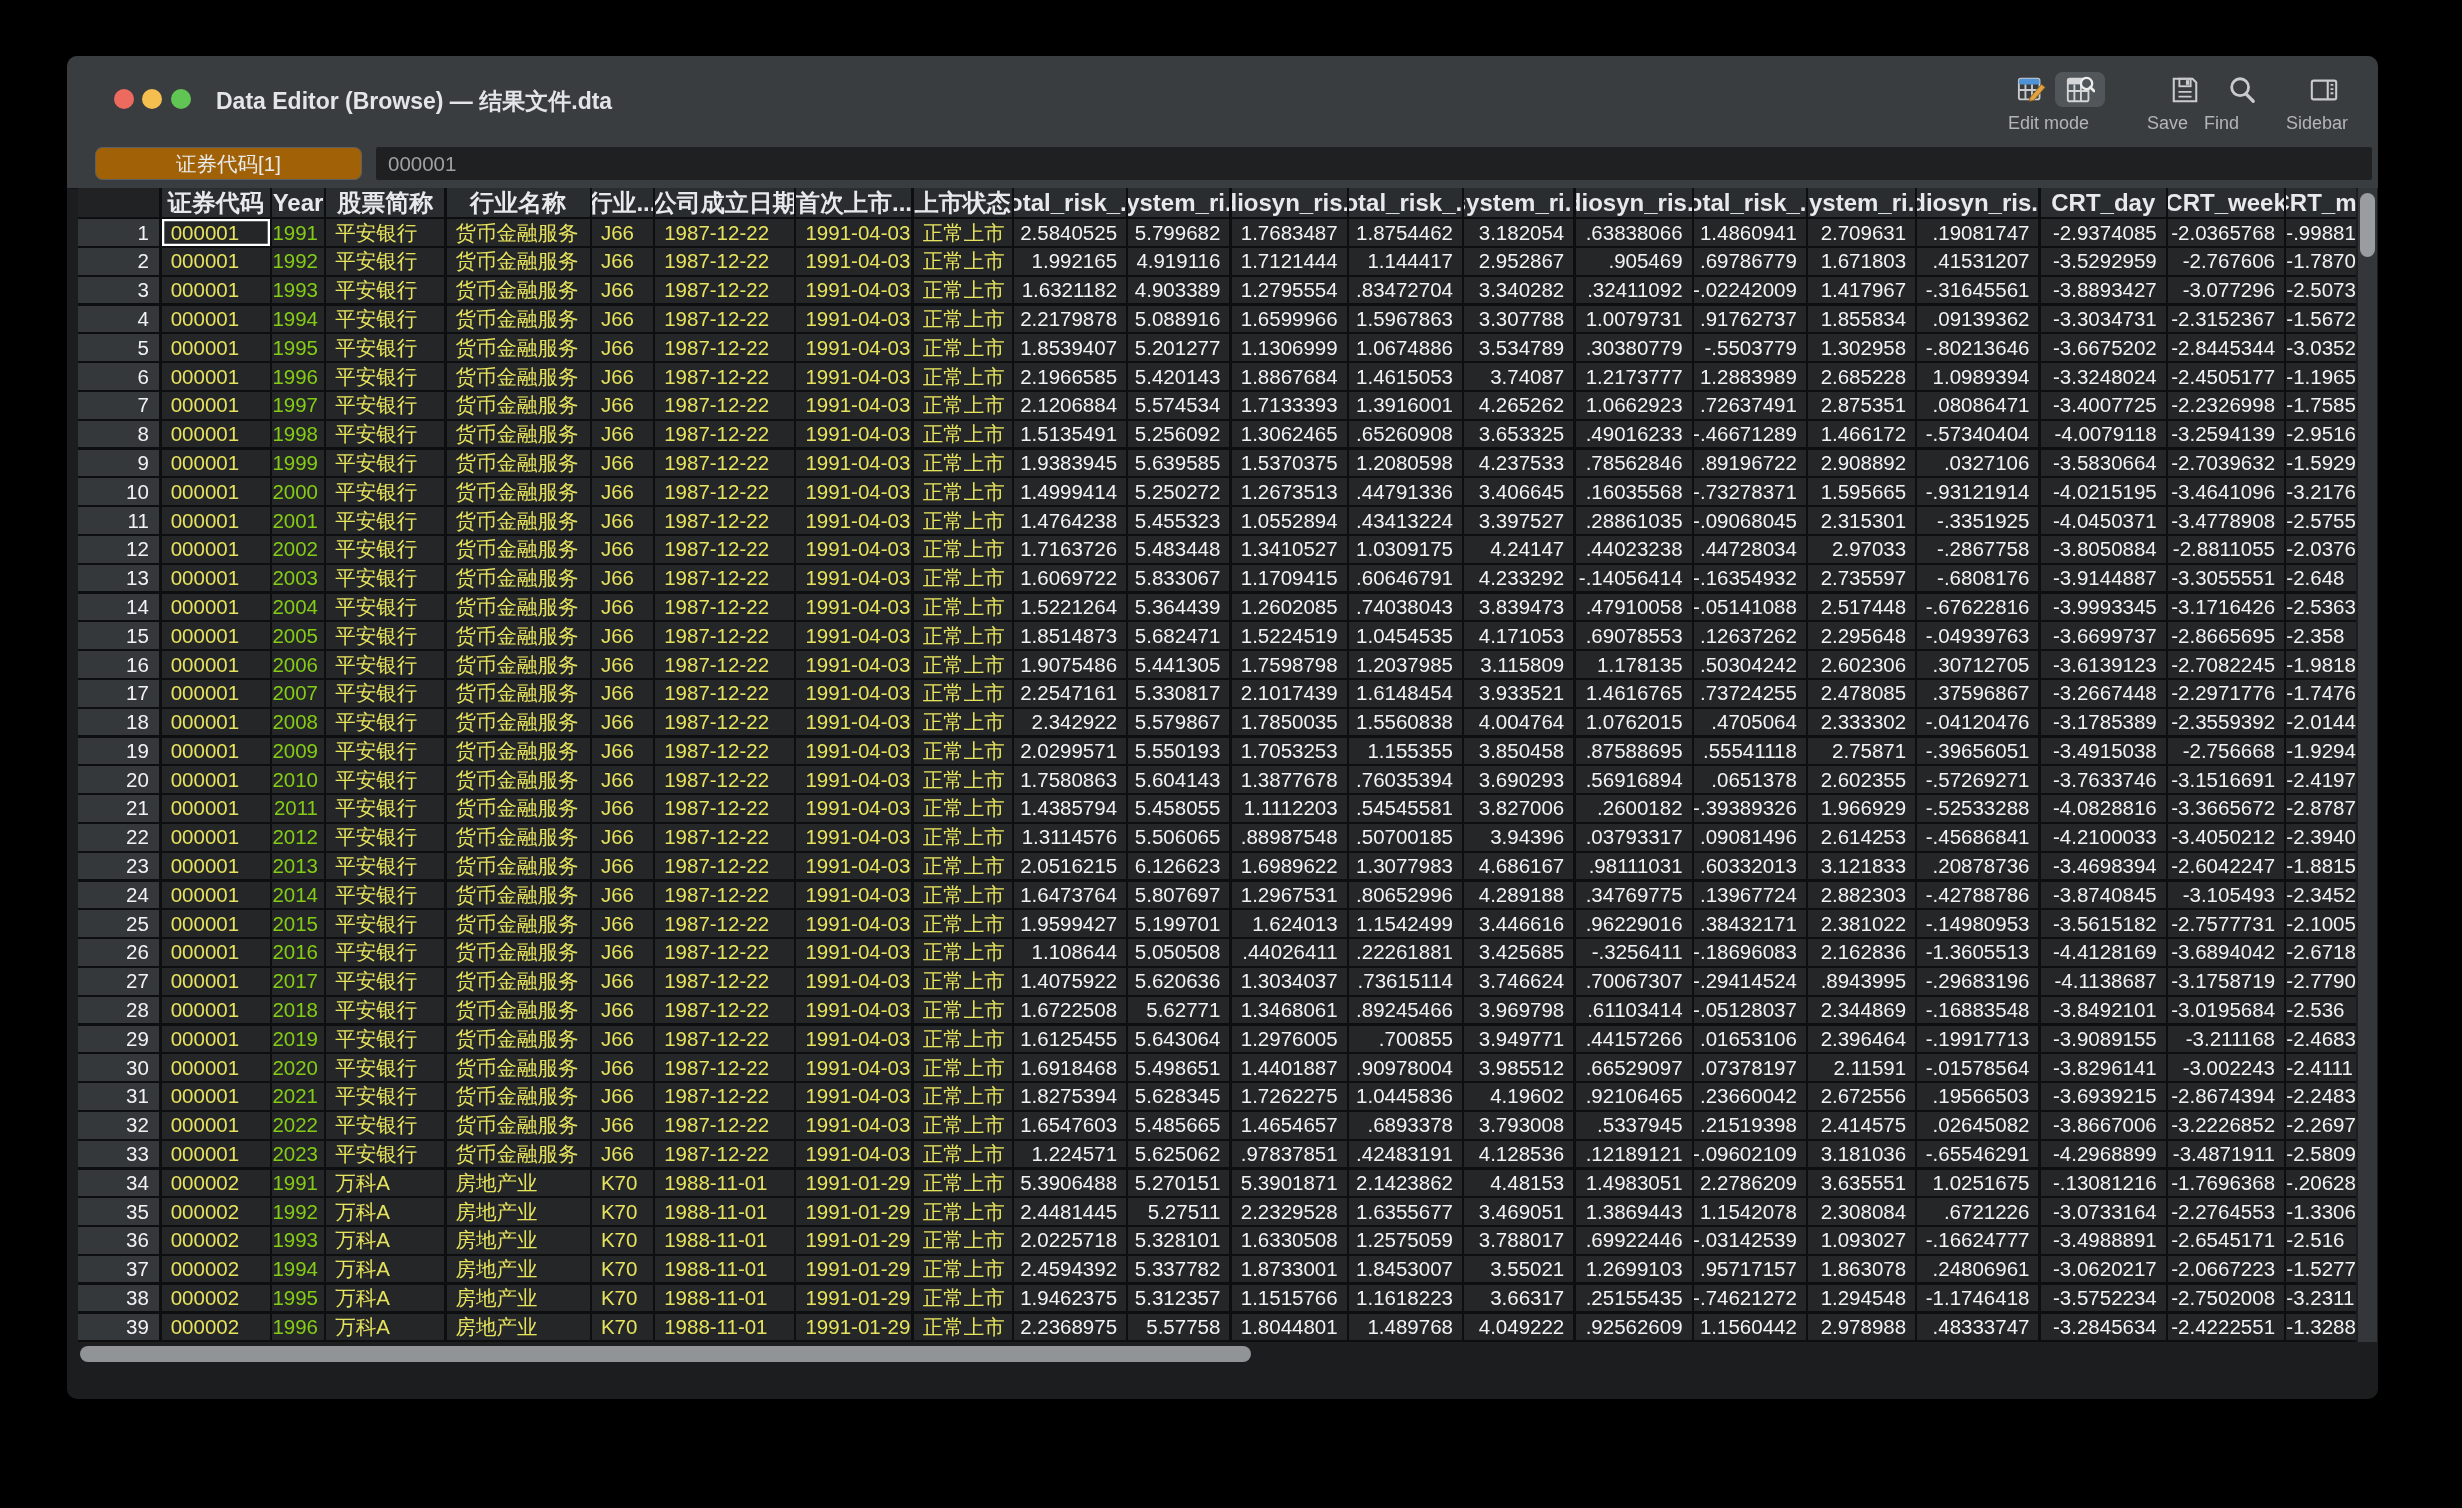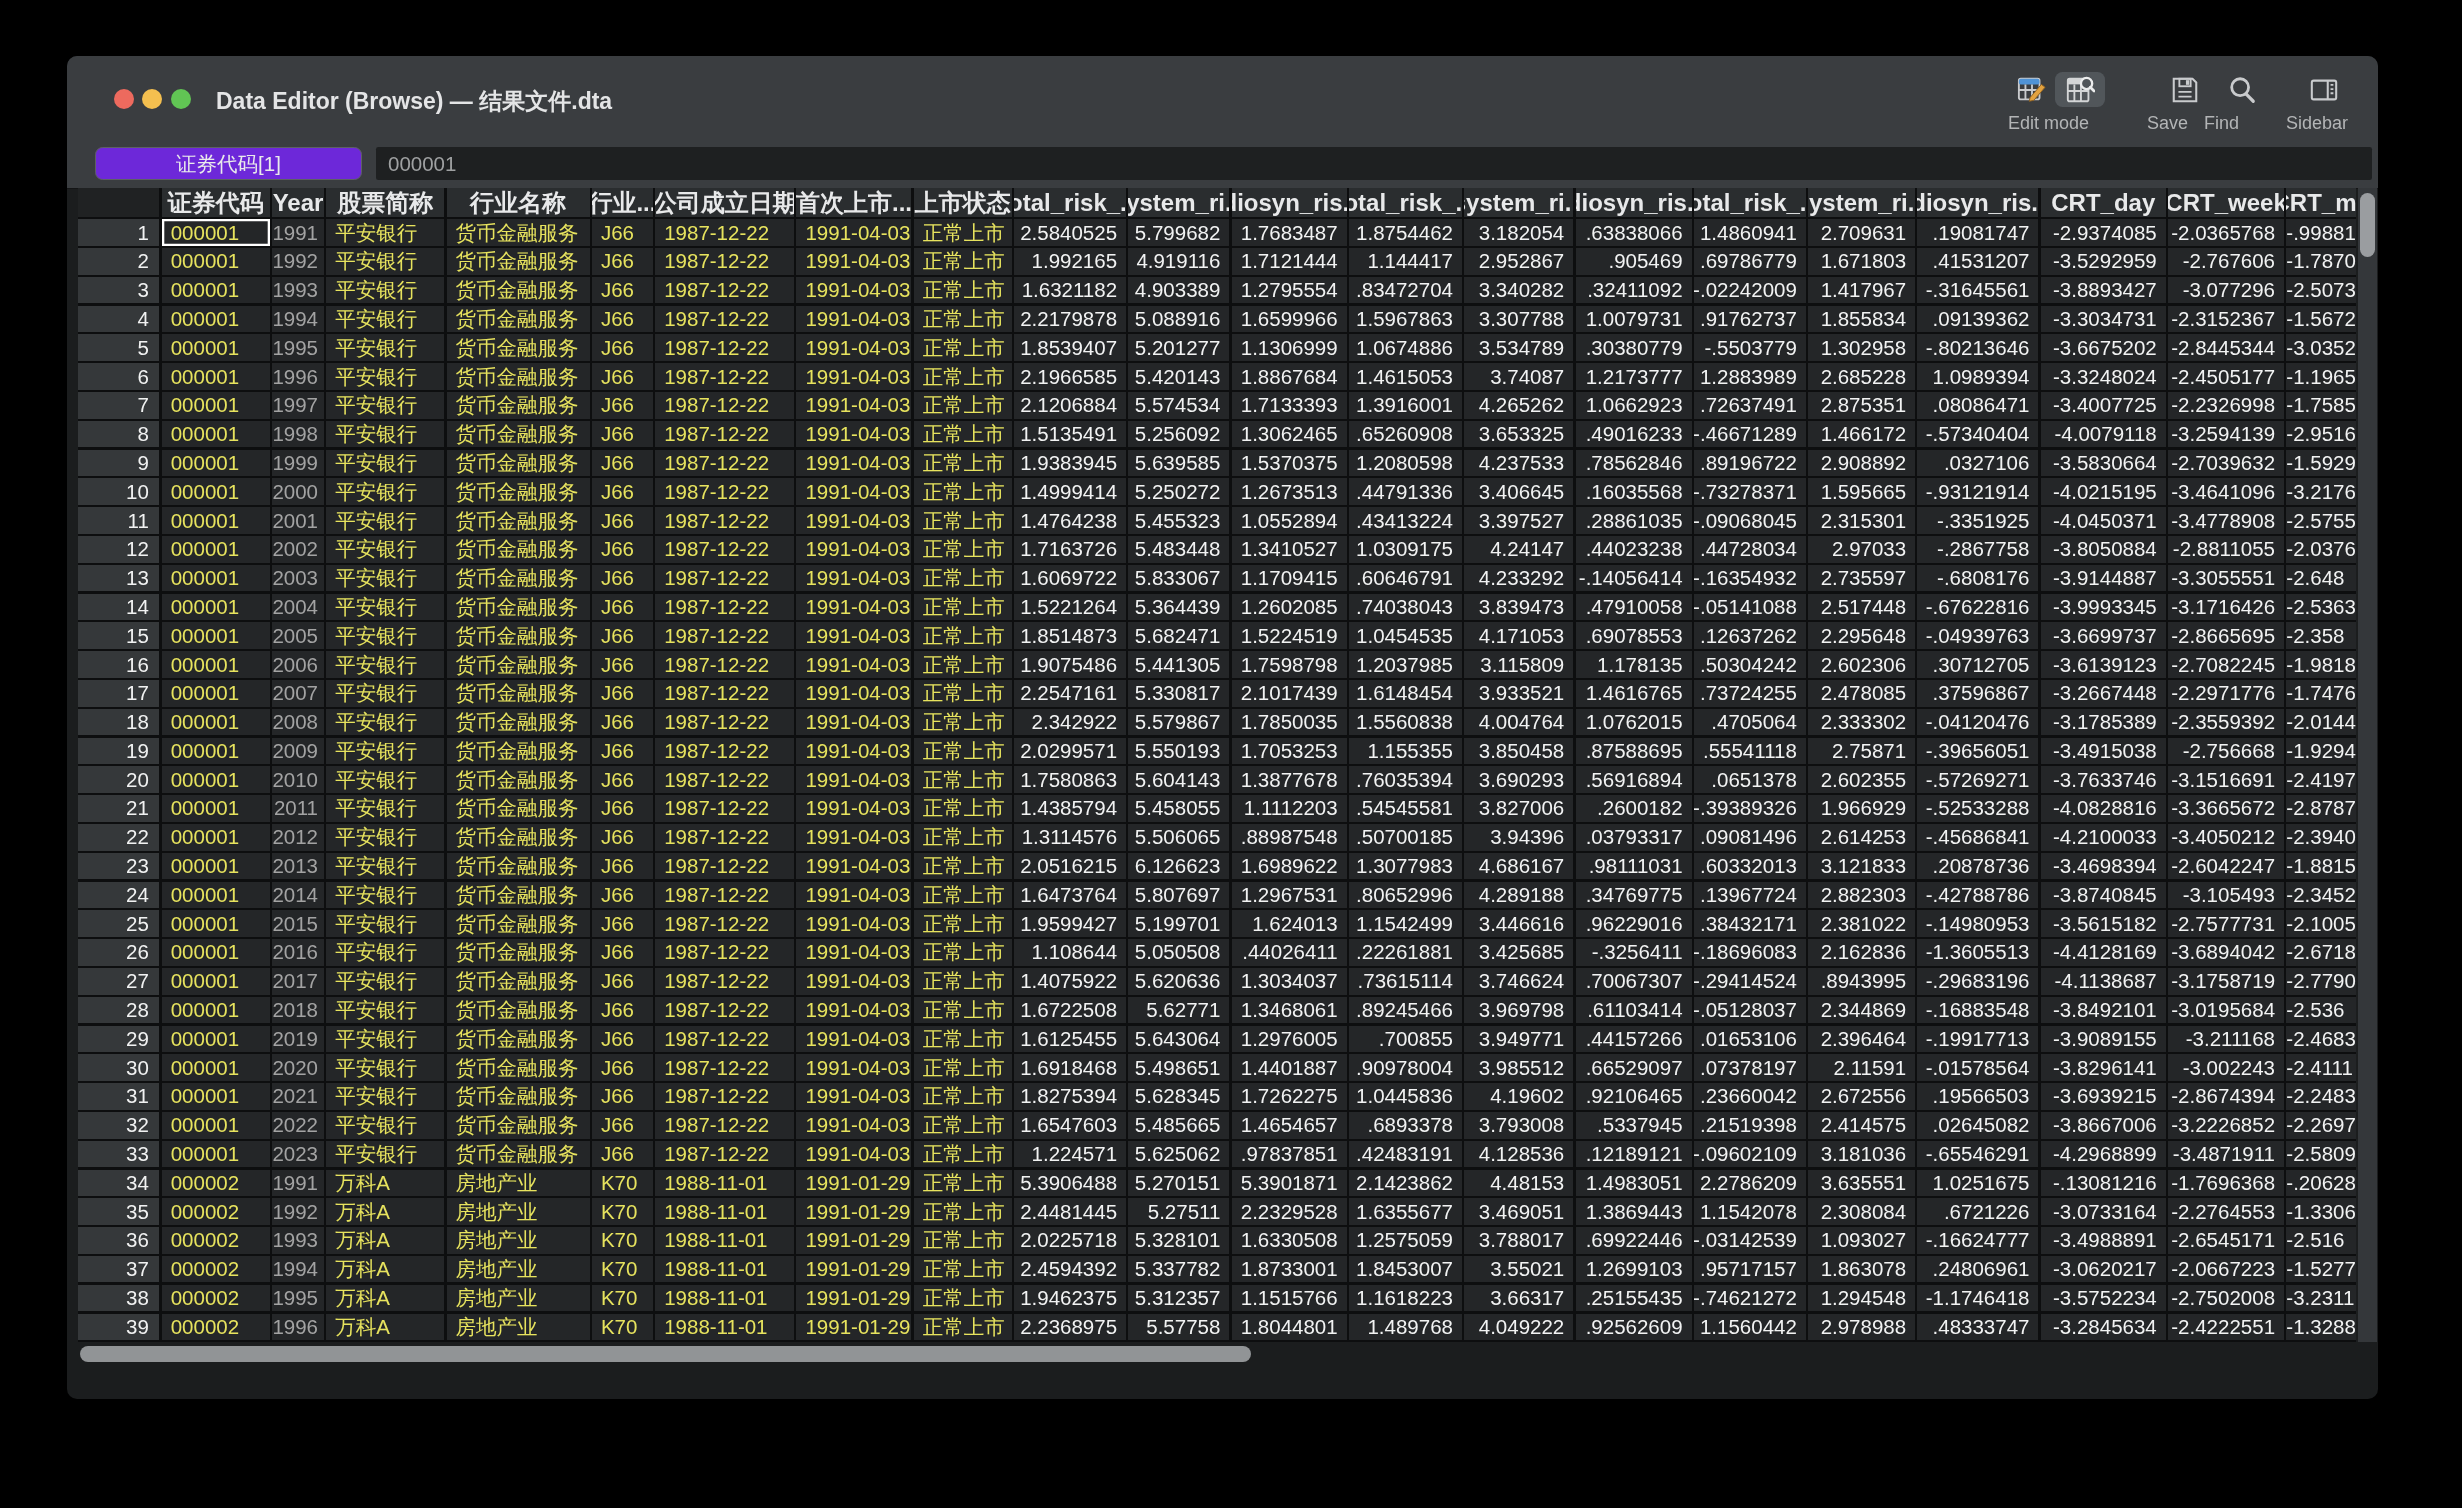--- a/index.html
+++ b/index.html
@@ -21,21 +21,21 @@
   .tl.green{background:#61c554;}
   .title{position:absolute;left:149px;top:30px;font-size:23px;font-weight:bold;color:#e4e5e6;white-space:nowrap;}
   .tbgroup{position:absolute;top:14px;color:#b3b5b6;}
   .tbicons{height:39px;display:flex;align-items:center;justify-content:center;gap:7.6px;}
   .tblabel{display:block;font-size:18px;margin-top:3.8px;white-space:nowrap;}
   .hl{background:#51565a;border-radius:7.6px;width:50px;height:35px;display:flex;align-items:center;justify-content:center;}
   .ticon{display:block;}
   
   .varref{
     position:absolute;left:28px;top:91px;width:267px;height:33px;
-    background:#6d28d9;border:1.5px solid #5e6163;border-radius:7.6px;box-sizing:border-box;
+    background:#a16207;border:1.5px solid #5e6163;border-radius:7.6px;box-sizing:border-box;
     color:#e9eaeb;font-size:20.5px;display:flex;align-items:center;justify-content:center;white-space:nowrap;
   }
   .finput{
     position:absolute;left:309px;right:6px;top:91px;height:33px;
     background:#1e2021;border-radius:2.3px;color:#9fa1a2;font-size:20.5px;
     line-height:33px;padding-left:12px;box-sizing:border-box;white-space:nowrap;overflow:hidden;
   }
   
   .grid{
     position:absolute;left:11.4px;top:132px;width:2278px;height:1154px;
@@ -47,21 +47,21 @@
     background:#2a2d2f;color:#e8e9ea;font-weight:bold;font-size:24px;
     display:flex;align-items:center;justify-content:center;white-space:nowrap;overflow:hidden;
   }
   .gutter{
     background:#35383a;color:#f1f2f2;font-size:20.5px;
     display:flex;align-items:center;justify-content:flex-end;padding-right:10.6px;
   }
   .cell{background:#242628;font-size:20.5px;display:flex;align-items:center;white-space:nowrap;overflow:hidden;}
   .cell.s{color:#e7e35e;justify-content:flex-start;padding-left:9px;}
   .cell.n{color:#f2f3f3;justify-content:flex-end;padding-right:9px;}
-  .cell.y{color:#a3a3a3;justify-content:flex-end;padding-right:6px;}
+  .cell.y{color:#84cc16;justify-content:flex-end;padding-right:6px;}
   .cell.p{color:#f2f3f3;justify-content:flex-start;}
   .cell.sel{box-shadow:inset 0 0 0 2.3px #ffffff;}
   
   .vscroll{position:absolute;left:2291px;top:132px;width:19px;height:1154px;background:#34373a;}
   .vthumb{position:absolute;left:2.3px;top:4.5px;width:14.4px;height:64px;border-radius:7.6px;background:#9a9da0;}
   .hthumb{position:absolute;left:13px;top:1290px;width:1171px;height:16px;border-radius:8.3px;background:#919496;}
   
   .statusbar{
     position:absolute;left:0;bottom:0;width:100%;height:38px;
     background:linear-gradient(#64686b,#565a5d);

